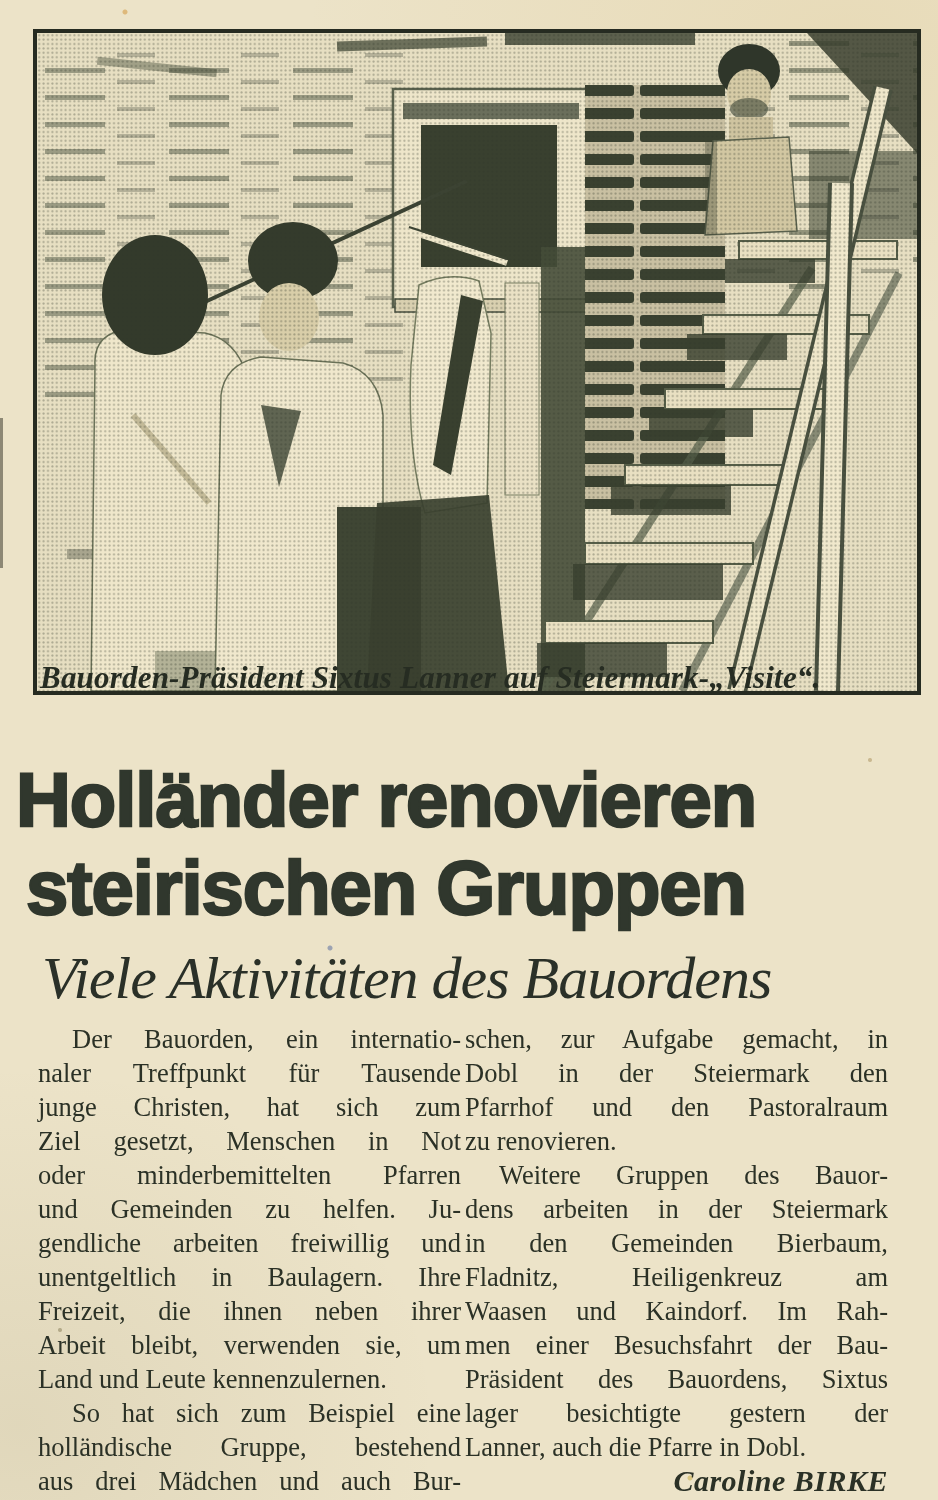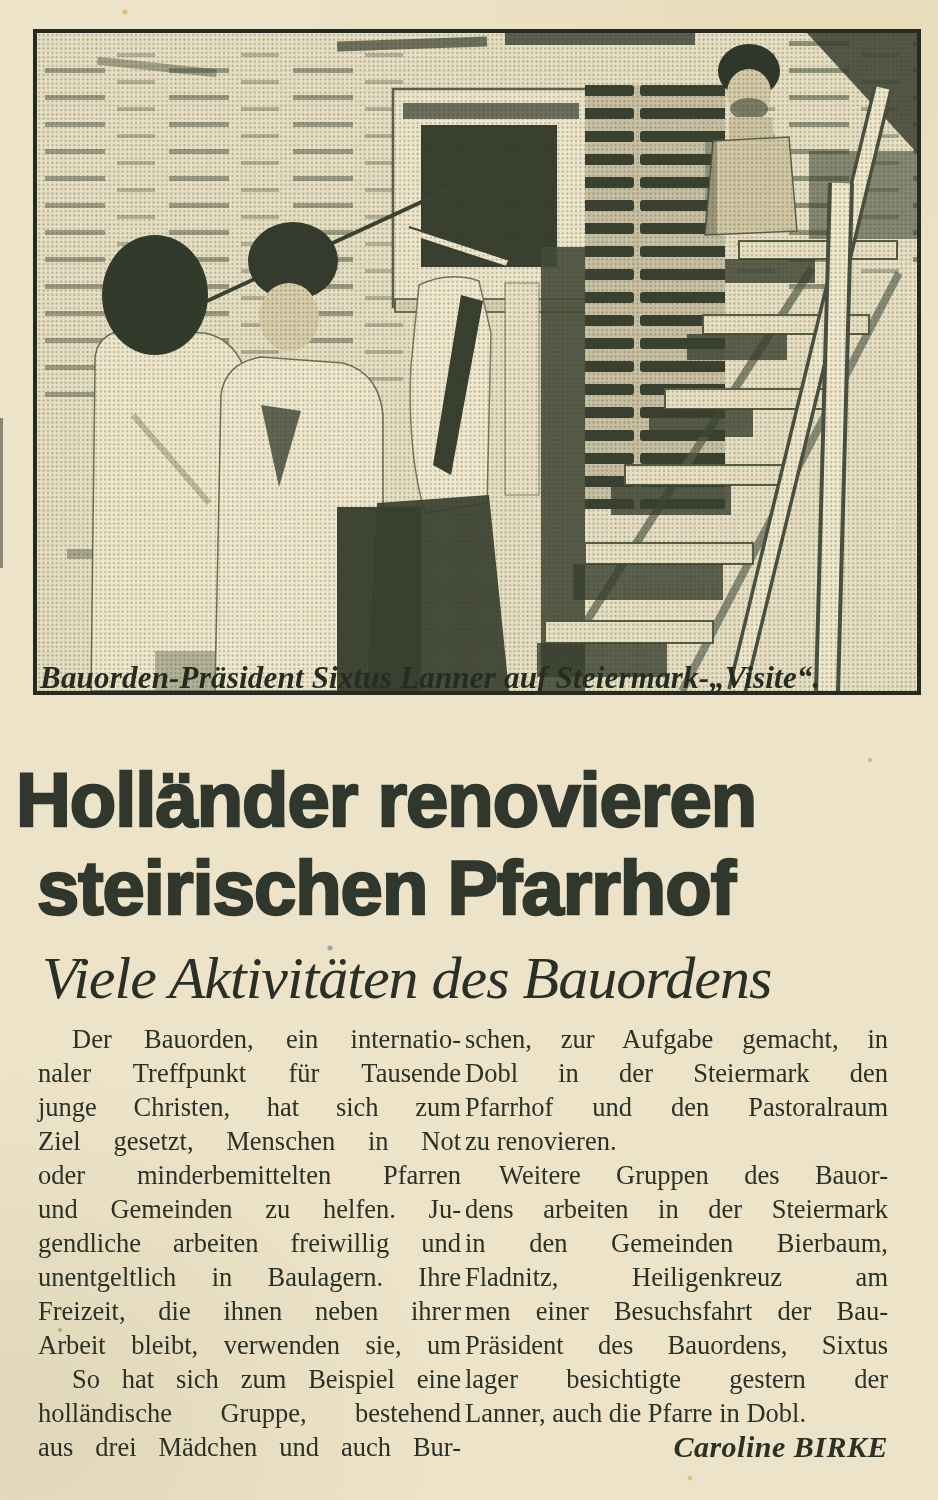--- a/index.html
+++ b/index.html
@@ -187,50 +187,52 @@
       </g>
 
       <rect x="0" y="0" width="880" height="658" fill="url(#dots)" opacity=".33"></rect>
     </svg>
   </div>
 
   <div class="caption">Bauorden-Präsident Sixtus Lanner auf Steiermark-„Visite“.</div>
 
   <div class="headline">
     <div>Holländer renovieren</div>
-    <div>steirischen Pfarrhof</div>
+    <div>steirischen Gruppen</div>
   </div>
 
   <div class="subheadline">Viele Aktivitäten des Bauordens</div>
 
   <div class="bodytext">
     <div class="col">
       <div class="bl indent">Der Bauorden, ein internatio-</div>
       <div class="bl">naler Treffpunkt für Tausende</div>
       <div class="bl">junge Christen, hat sich zum</div>
       <div class="bl">Ziel gesetzt, Menschen in Not</div>
       <div class="bl">oder minderbemittelten Pfarren</div>
       <div class="bl">und Gemeinden zu helfen. Ju-</div>
       <div class="bl">gendliche arbeiten freiwillig und</div>
       <div class="bl">unentgeltlich in Baulagern. Ihre</div>
       <div class="bl">Freizeit, die ihnen neben ihrer</div>
       <div class="bl">Arbeit bleibt, verwenden sie, um</div>
+      <div class="bl end">Land und Leute kennenzulernen.</div>
       <div class="bl indent">So hat sich zum Beispiel eine</div>
       <div class="bl">holländische Gruppe, bestehend</div>
       <div class="bl">aus drei Mädchen und auch Bur-</div>
     </div>
     <div class="col">
       <div class="bl">schen, zur Aufgabe gemacht, in</div>
       <div class="bl">Dobl in der Steiermark den</div>
       <div class="bl">Pfarrhof und den Pastoralraum</div>
       <div class="bl end">zu renovieren.</div>
       <div class="bl indent">Weitere Gruppen des Bauor-</div>
       <div class="bl">dens arbeiten in der Steiermark</div>
       <div class="bl">in den Gemeinden Bierbaum,</div>
       <div class="bl">Fladnitz, Heiligenkreuz am</div>
+      <div class="bl">Waasen und Kaindorf. Im Rah-</div>
       <div class="bl">men einer Besuchsfahrt der Bau-</div>
       <div class="bl">Präsident des Bauordens, Sixtus</div>
       <div class="bl">lager besichtigte gestern der</div>
       <div class="bl end">Lanner, auch die Pfarre in Dobl.</div>
       <div class="bl byline">Caroline BIRKE</div>
     </div>
   </div>
 
 </div>
 

